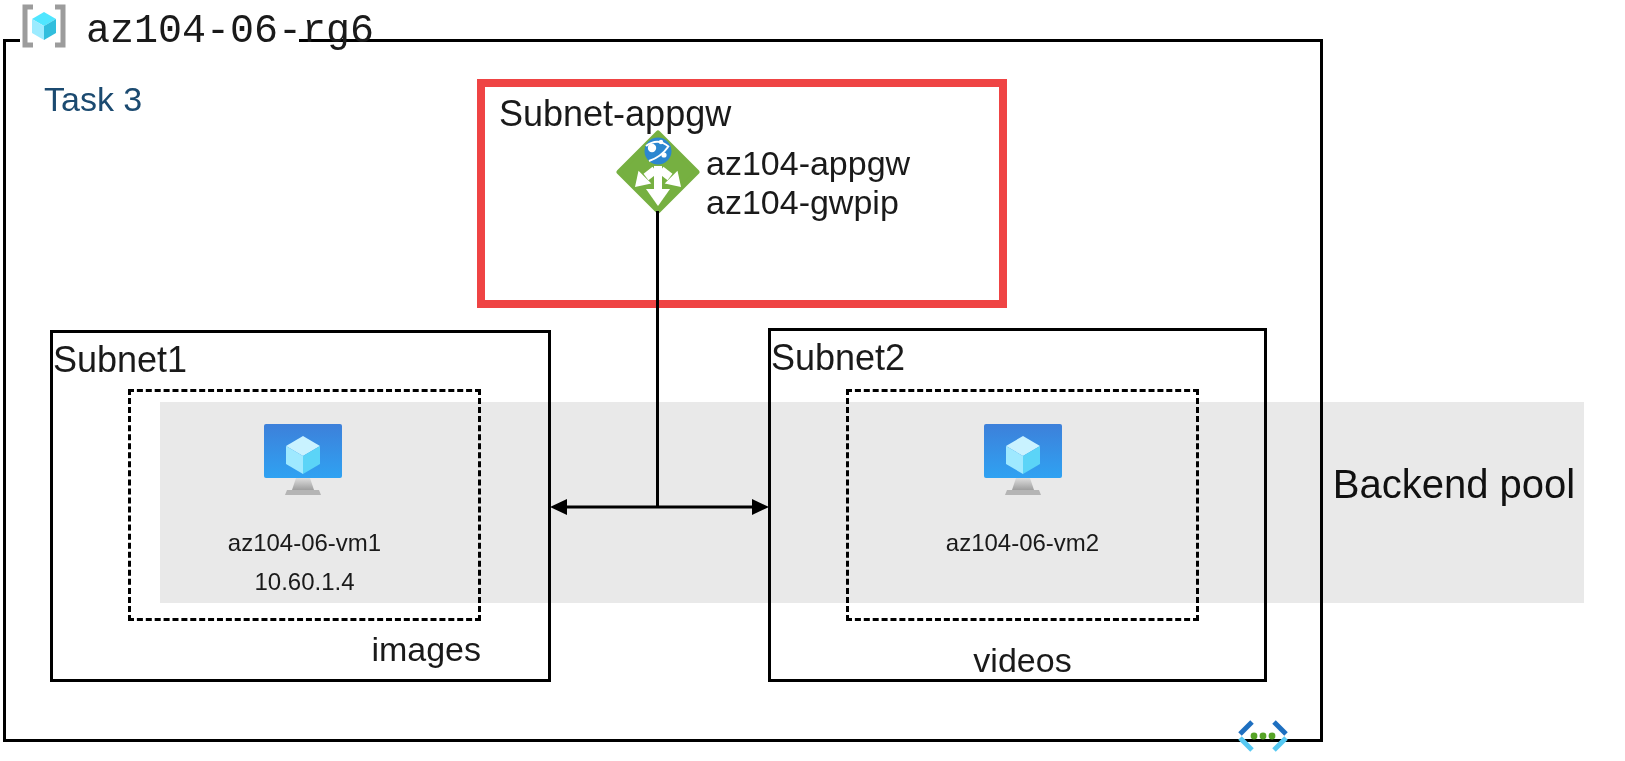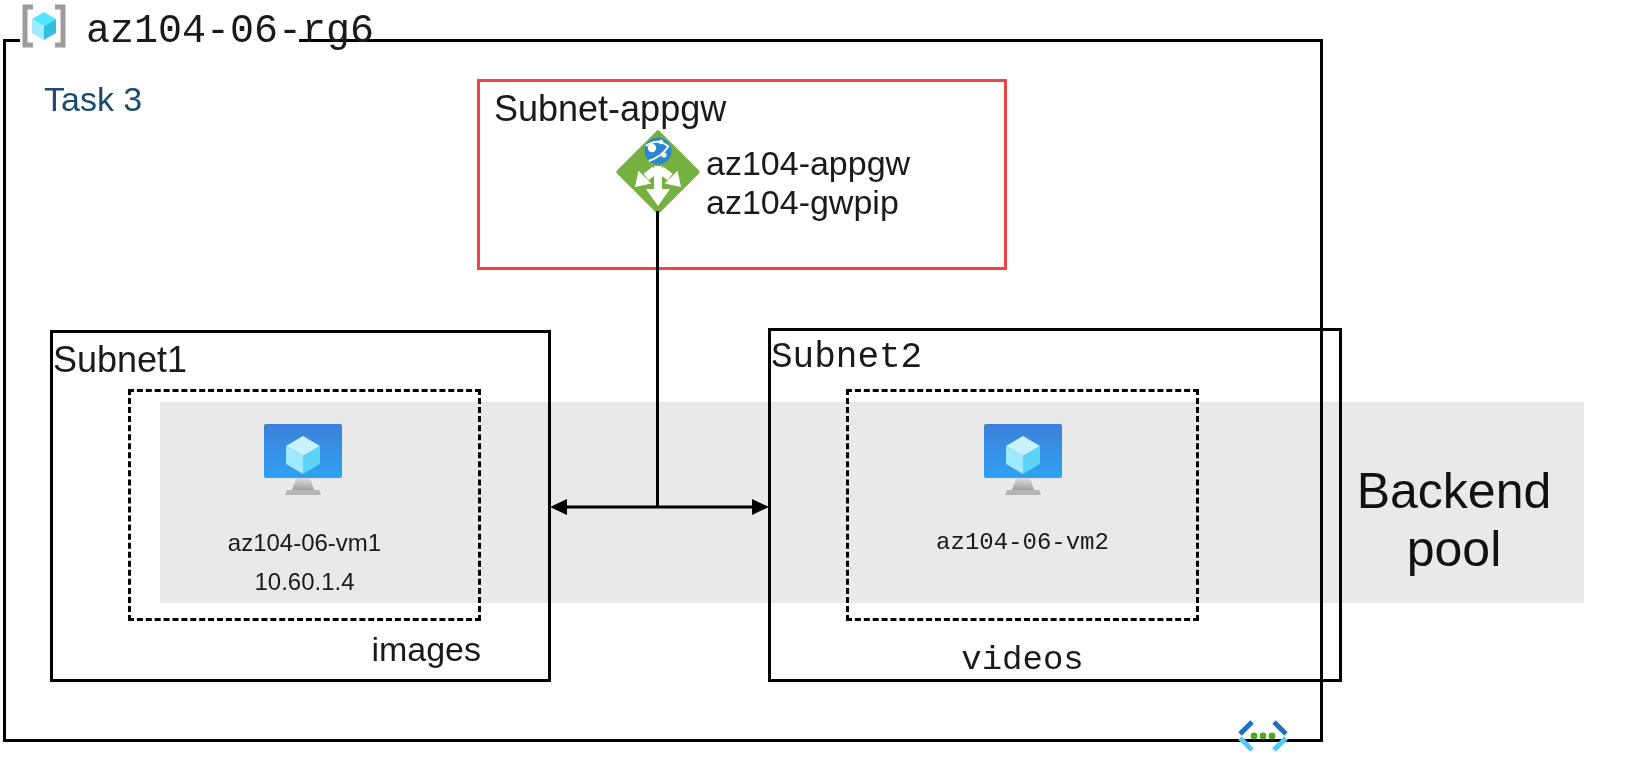--- a/index.html
+++ b/index.html
@@ -19,21 +19,21 @@
     position: absolute;
     left: 160px; top: 402px;
     width: 1424px; height: 201px;
     background: #e9e9e9;
     z-index: 0;
   }
   .backend-label {
     position: absolute;
     left: 1324px; top: 462px; width: 260px;
     text-align: center;
-    font-size: 50px;
+    font-size: 40px;
     color: #111111;
     z-index: 2;
   }
 
   
   .rg-box {
     position: absolute;
     left: 3px; top: 39px;
     width: 1320px; height: 703px;
     border: 3px solid #000000;
@@ -52,22 +52,22 @@
   }
   .task-label {
     position: absolute; left: 44px; top: 80px;
     font-size: 34px; font-weight: normal; color: #1b4a70; z-index: 2;
   }
 
   
   .appgw-box {
     position: absolute;
     left: 477px; top: 79px;
-    width: 530px; height: 191px;
-    border: 3px solid #ef4444;
+    width: 530px; height: 229px;
+    border: 8px solid #ef4444;
     background: transparent;
     z-index: 2;
   }
   .appgw-title {
     position: absolute; left: 14px; top: 6px;
     font-size: 36px; white-space: nowrap;
   }
   .appgw-icon { position: absolute; left: 616px; top: 130px; z-index: 3; }
   .appgw-names {
     position: absolute; left: 706px; top: 144px;
@@ -82,21 +82,21 @@
   .conn-arrow { position: absolute; left: 549px; top: 493px; z-index: 3; }
 
   
   .subnet-box {
     position: absolute;
     border: 3px solid #000000;
     background: transparent;
     z-index: 2;
   }
   .subnet1 { left: 50px;  top: 330px; width: 501px; height: 352px; }
-  .subnet2 { left: 768px; top: 328px; width: 574px; height: 354px; font-family: Liberation Mono, monospace; }
+  .subnet2 { left: 768px; top: 328px; width: 499px; height: 354px; }
 
   .subnet-title {
     position: absolute; left: 0; top: 6px; width: 100%;
     font-size: 36px;
   }
   .vm-dashed {
     position: absolute;
     width: 353px; height: 232px;
     border: 3px dashed #000000;
   }

